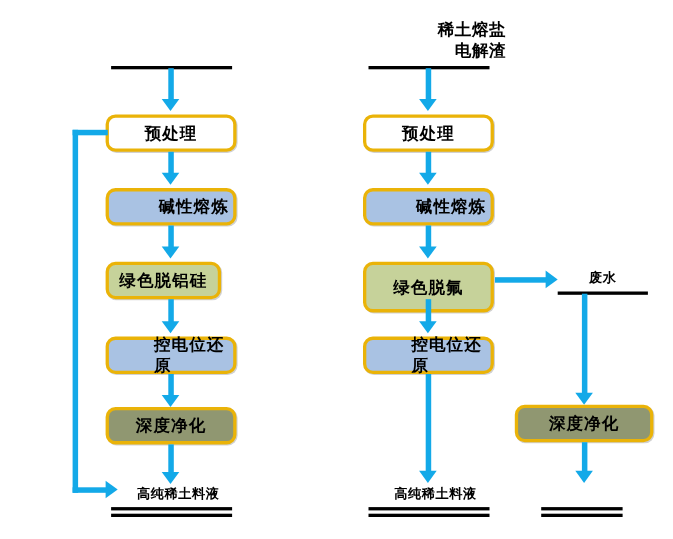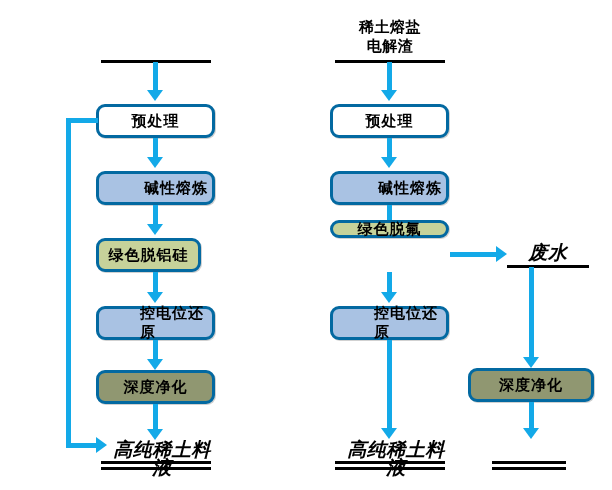--- a/index.html
+++ b/index.html
@@ -27,40 +27,39 @@
     font-size: 15px;
     line-height: 19px;
     white-space: pre-line;
     letter-spacing: 0.5px;
   }
   .term-label {
     position: absolute;
     text-align: center;
     color: #000000;
     font-weight: bold;
-    font-size: 19px;
+    font-size: 12px;
     line-height: 18px;
     letter-spacing: 0.5px;
-    font-style: italic;
   }
 
   
   .rule {
     position: absolute;
     background: #000000;
   }
   .rule-single { height: 3px; }
   .rule-double-top { height: 3px; }
   .rule-double-bot { height: 3px; }
 
   
   .pbox {
     position: absolute;
     box-sizing: border-box;
-    border: 3px solid #0369a1;
+    border: 3px solid #eab308;
     border-radius: 9px;
     display: flex;
     align-items: center;
     justify-content: center;
     color: #000000;
     font-weight: bold;
     font-size: 15px;
     letter-spacing: 1px;
     box-shadow: 1px 1px 0 rgba(0,0,0,0.18);
   }
@@ -134,38 +133,38 @@
 
   <div class="term-label" style="left:104px; top:440px; width:116px;">高纯稀土料液</div>
   <div class="rule rule-double-top" style="left:101px; top:461px; width:110px;"></div>
   <div class="rule rule-double-bot" style="left:101px; top:467px; width:110px;"></div>
 
   <div class="hline" style="left:66px; top:443px; width:32px;"></div>
   <div class="vline" style="left:66px; top:118px; height:330px;"></div>
   <div class="hline" style="left:66px; top:118px; width:32px;"></div>
   <div class="arrow-right" style="left:96px; top:437px;"></div>
 
-  <div class="src-label" style="left:320px; top:18px; width:140px;">稀土熔盐
+  <div class="src-label" style="left:320px; top:18px; width:140px;text-align:right;">稀土熔盐
 电解渣</div>
   <div class="rule rule-single" style="left:335px; top:60px; width:110px;"></div>
 
   <div class="vline" style="left:387px; top:62px; height:30px;"></div>
   <div class="arrow-down" style="left:381px; top:90px;"></div>
 
   <div class="pbox white" style="left:330px; top:104px; width:119px; height:34px;">预处理</div>
 
   <div class="vline" style="left:387px; top:138px; height:22px;"></div>
   <div class="arrow-down" style="left:381px; top:157px;"></div>
 
   <div class="pbox blue" style="left:330px; top:171px; width:119px; height:34px;">碱性熔炼</div>
 
   <div class="vline" style="left:387px; top:205px; height:22px;"></div>
   <div class="arrow-down" style="left:381px; top:224px;"></div>
 
-  <div class="pbox green" style="left:330px; top:220px; width:119px; height:18px;">绿色脱氟</div>
+  <div class="pbox green" style="left:330px; top:238px; width:119px; height:46px;">绿色脱氟</div>
 
   <div class="vline" style="left:387px; top:272px; height:23px;"></div>
   <div class="arrow-down" style="left:381px; top:292px;"></div>
 
   <div class="pbox blue" style="left:330px; top:306px; width:119px; height:34px;">控电位还原</div>
 
   <div class="vline" style="left:387px; top:340px; height:90px;"></div>
   <div class="arrow-down" style="left:381px; top:428px;"></div>
 
   <div class="term-label" style="left:338px; top:440px; width:116px;">高纯稀土料液</div>

